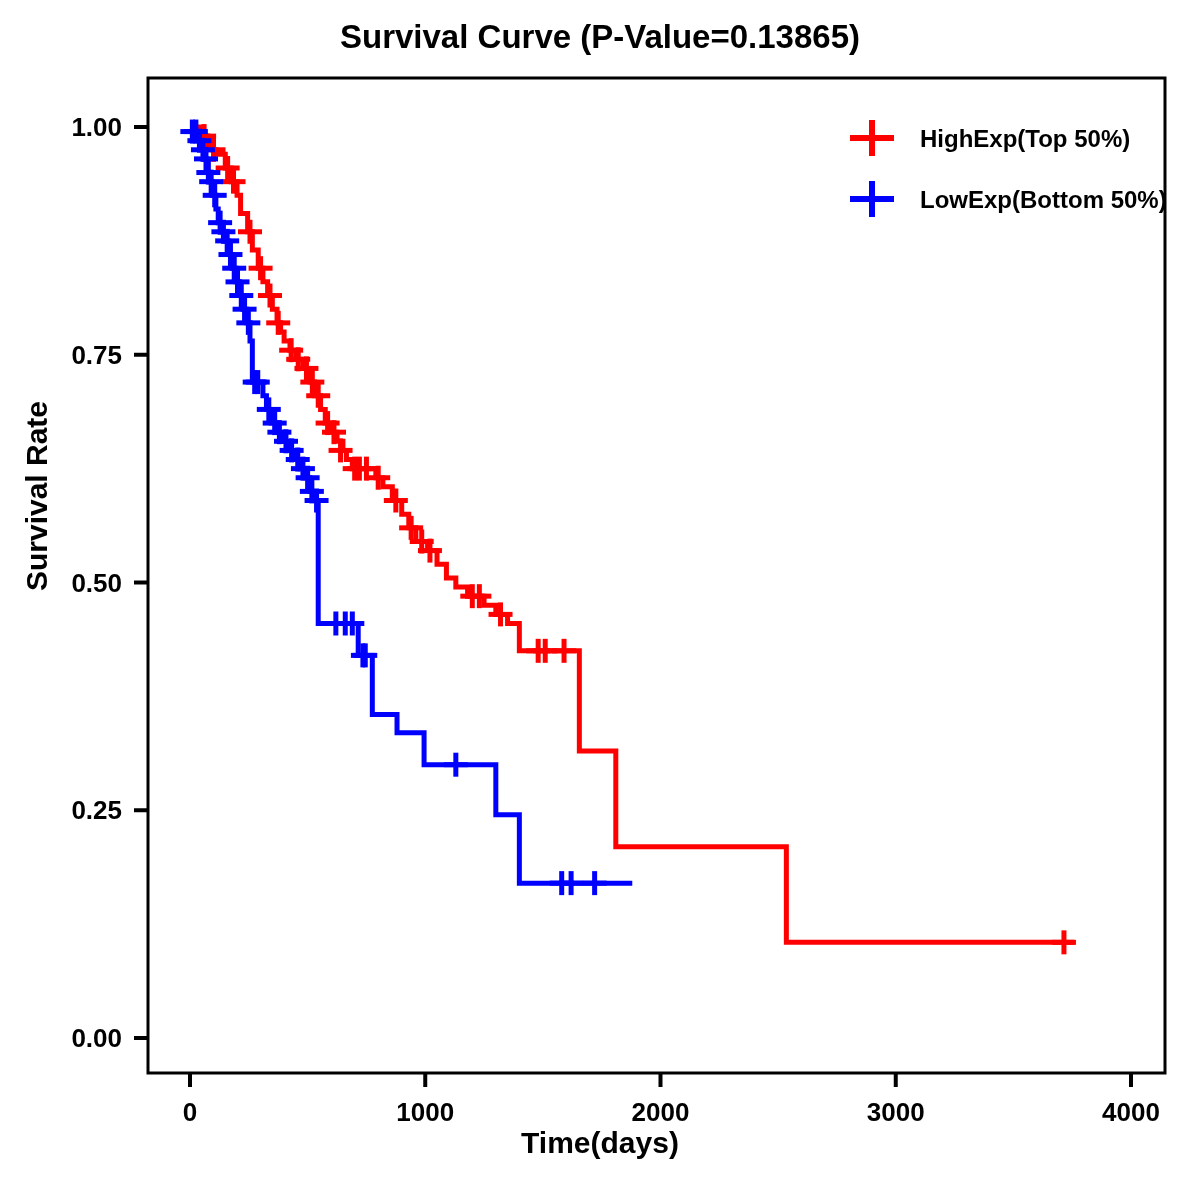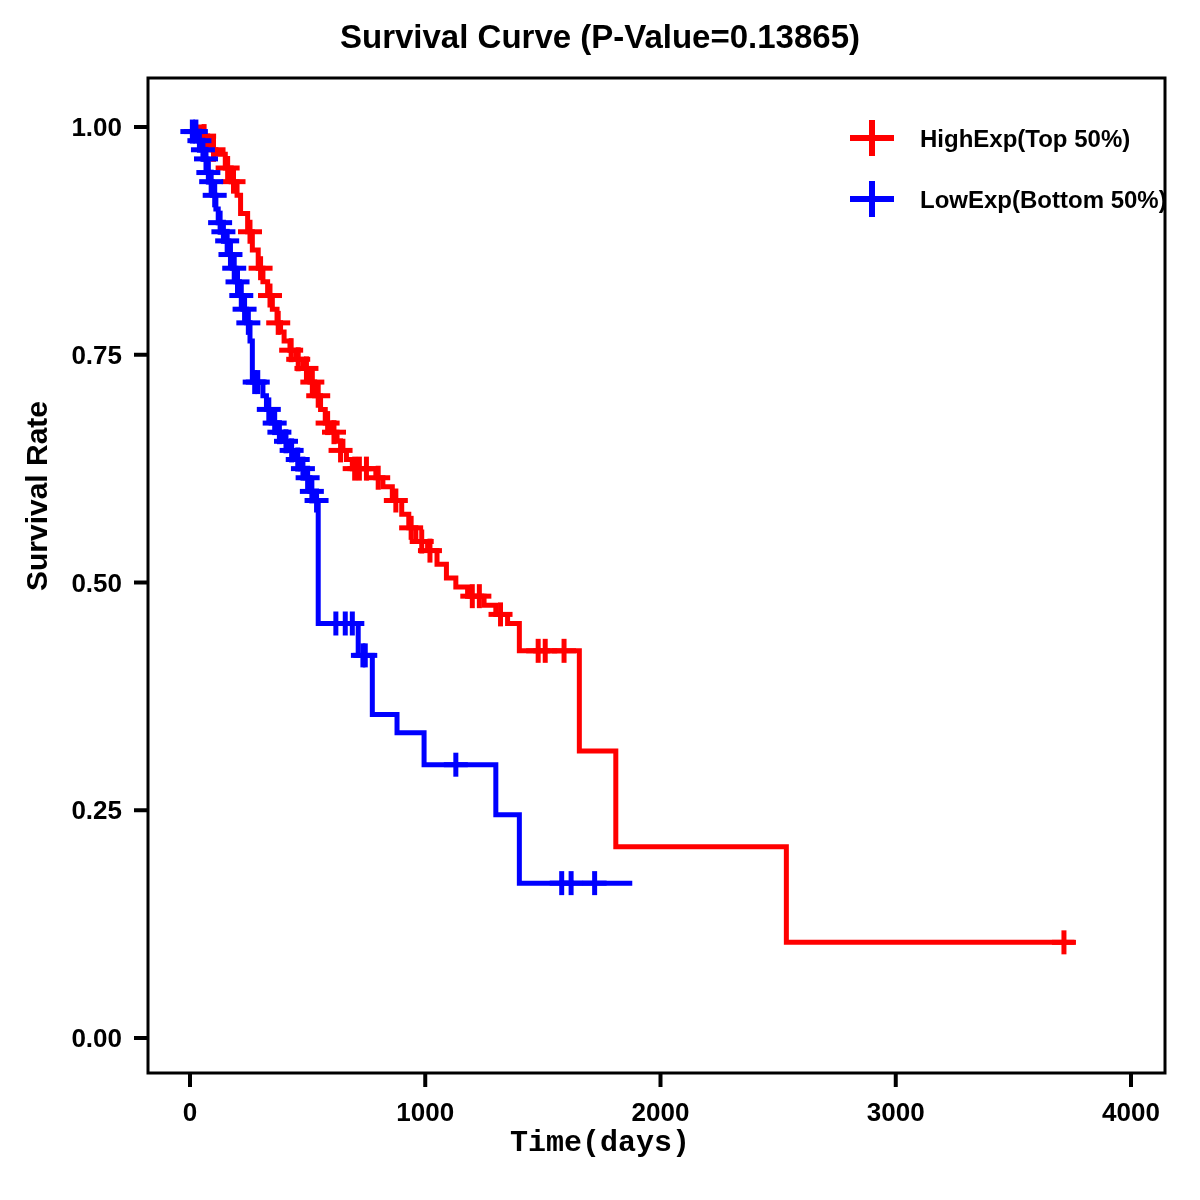--- a/index.html
+++ b/index.html
@@ -10,21 +10,21 @@
     font-size:33px;font-weight:bold;color:#000;letter-spacing:0px;
     font-family:"Liberation Sans",sans-serif;
   }
   #ylabel-wrap{
     position:absolute;left:-90px;top:476px;width:260px;height:40px;
     transform:rotate(-90deg);transform-origin:center center;
     text-align:center;font-size:30px;font-weight:bold;color:#000;
   }
   #xlabel{
     position:absolute;left:0;top:1126px;width:1200px;text-align:center;
-    font-size:30px;font-weight:bold;color:#000;font-family:Liberation Mono, monospace;
+    font-size:30px;font-weight:bold;color:#000;
   }
   svg#plot{position:absolute;left:0;top:0;}
   .tick-text{font-family:"Liberation Sans",sans-serif;font-size:26px;font-weight:bold;fill:#000;}
   .legend-text{font-family:"Liberation Sans",sans-serif;font-size:24px;font-weight:bold;fill:#000;}
 </style>
 </head>
 <body>
 
 <div id="root">
 

